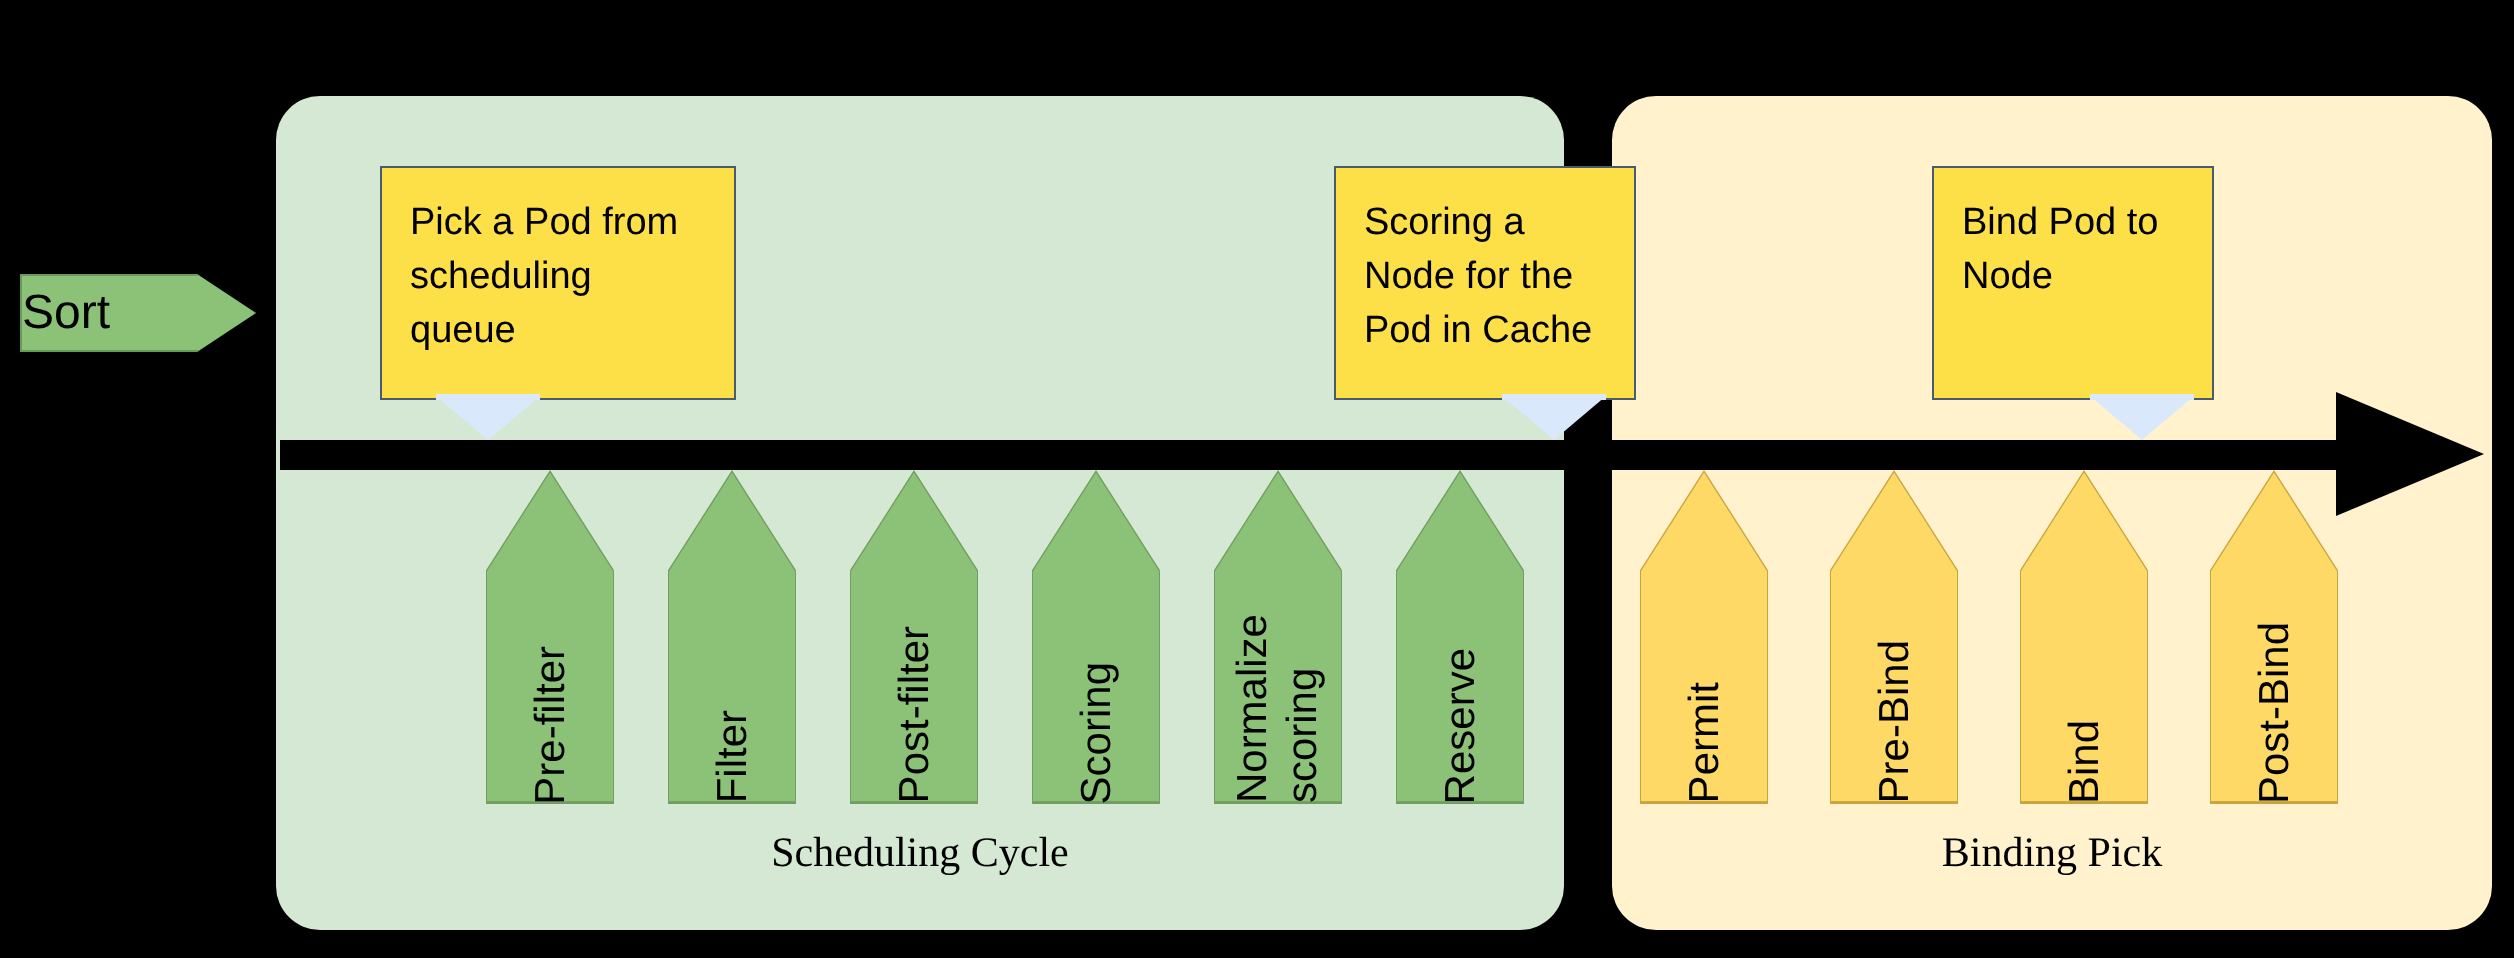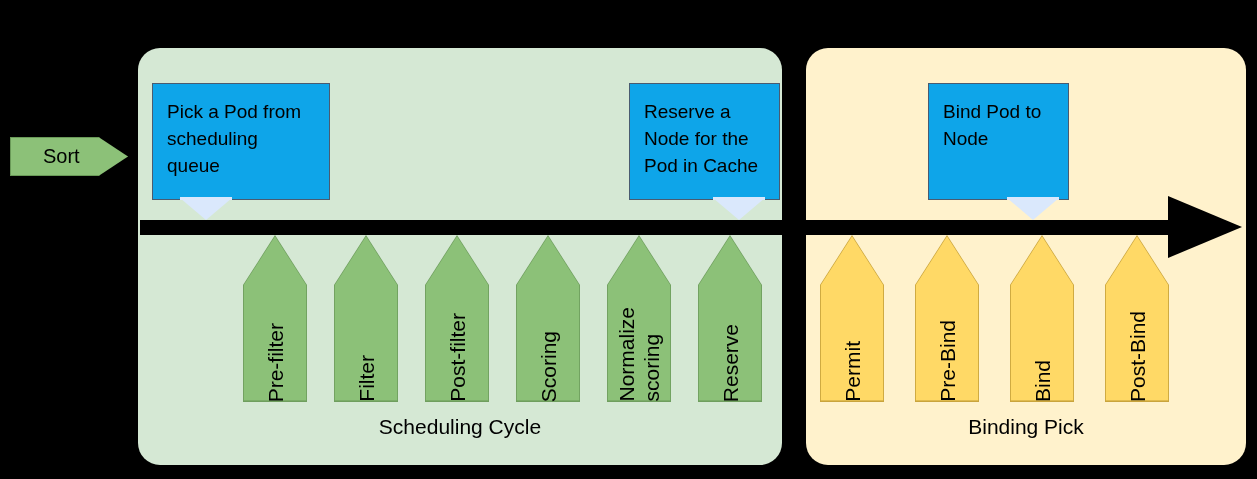--- a/index.html
+++ b/index.html
@@ -37,20 +37,21 @@
   }
 
   .panel-label {
     position: absolute;
     width: 100%;
     text-align: center;
     bottom: 26px;
     font-size: 21px;
     color: #000000;
     white-space: nowrap;
+    font-family: Liberation Serif, serif;
   }
 
   
   #timeline-bar {
     position: absolute;
     left: 140px;
     top: 220px;
     width: 1035px;
     height: 15px;
     background: #000000;
@@ -75,31 +76,32 @@
     height: 39px;
     background: #8cc178;
     border: 1px solid #6a9a58;
     box-sizing: border-box;
     -webkit-clip-path: polygon(0 0, 75% 0, 100% 50%, 75% 100%, 0 100%);
     clip-path: polygon(0 0, 75% 0, 100% 50%, 75% 100%, 0 100%);
     display: flex;
     align-items: center;
   }
   #sort-arrow .sort-label {
-    padding-left: 32px;
-    font-size: 20px;
+    padding-left: 0;
+    font-size: 24px;
     color: #000000;
   }
 
   
   .callout {
     position: absolute;
-    background: #0ea5e9;
+    background: #fde047;
     border: 1px solid #4a5b70;
     box-sizing: border-box;
+    margin-left: 38px;
   }
   .callout .callout-text {
     display: block;
     padding: 14px 14px 0 14px;
     font-size: 19px;
     line-height: 27px;
     color: #000000;
     white-space: pre-line;
   }
   
@@ -257,21 +259,21 @@
   </div>
 
   <div id="callout-pick" class="callout">
     <span class="callout-text">Pick a Pod from scheduling queue</span>
     <div class="tail-outline"></div>
     <div class="tail"></div>
     <div class="tail-mask"></div>
   </div>
 
   <div id="callout-reserve" class="callout">
-    <span class="callout-text">Reserve a Node for the Pod in Cache</span>
+    <span class="callout-text">Scoring a Node for the Pod in Cache</span>
     <div class="tail-outline"></div>
     <div class="tail"></div>
     <div class="tail-mask"></div>
   </div>
 
   <div id="callout-bind" class="callout">
     <span class="callout-text">Bind Pod to Node</span>
     <div class="tail-outline"></div>
     <div class="tail"></div>
     <div class="tail-mask"></div>

